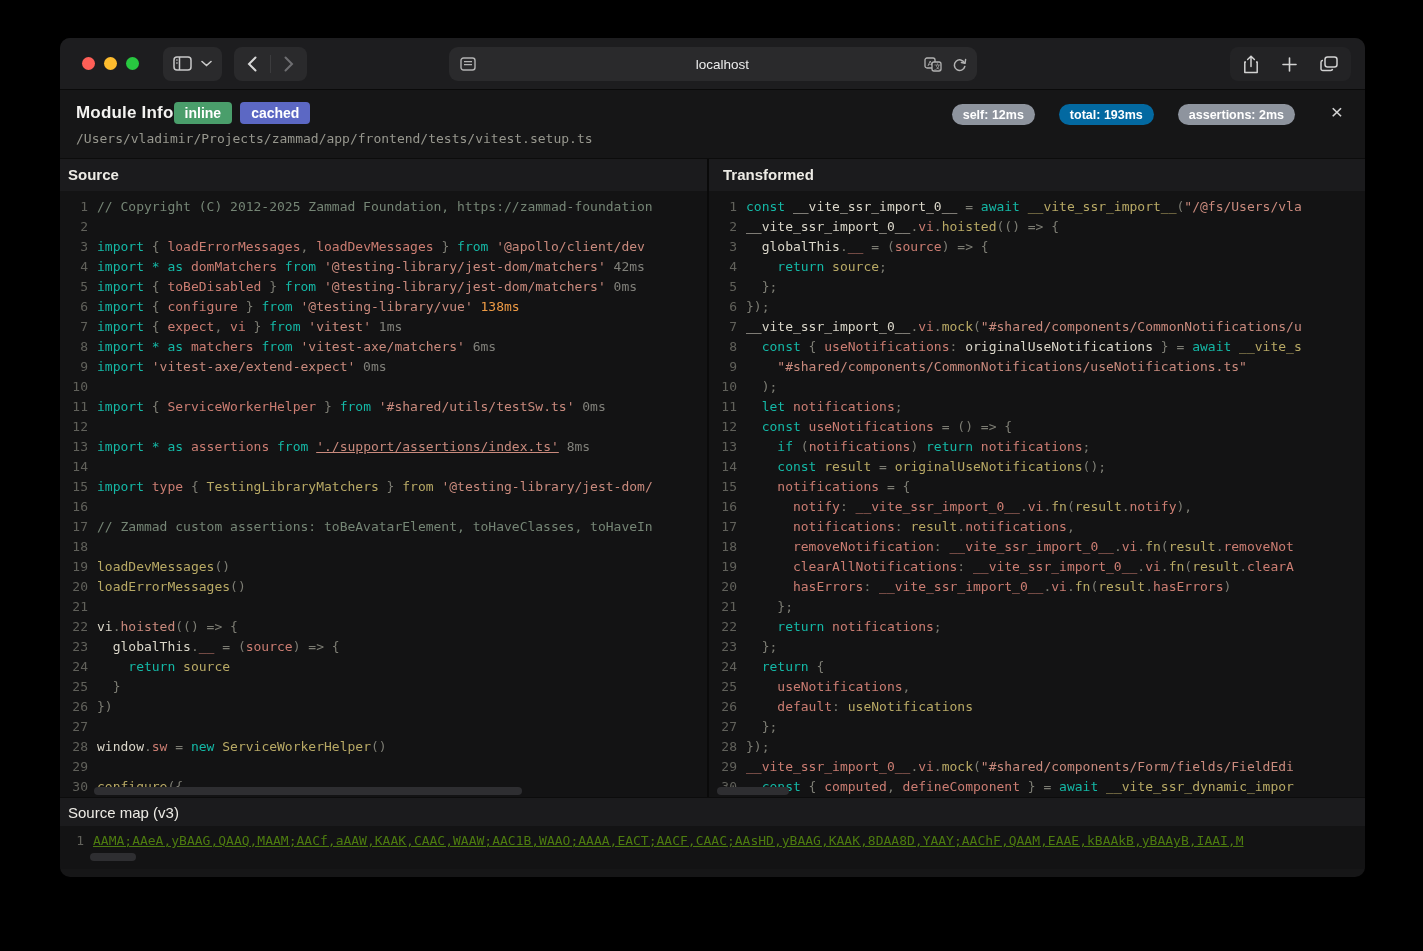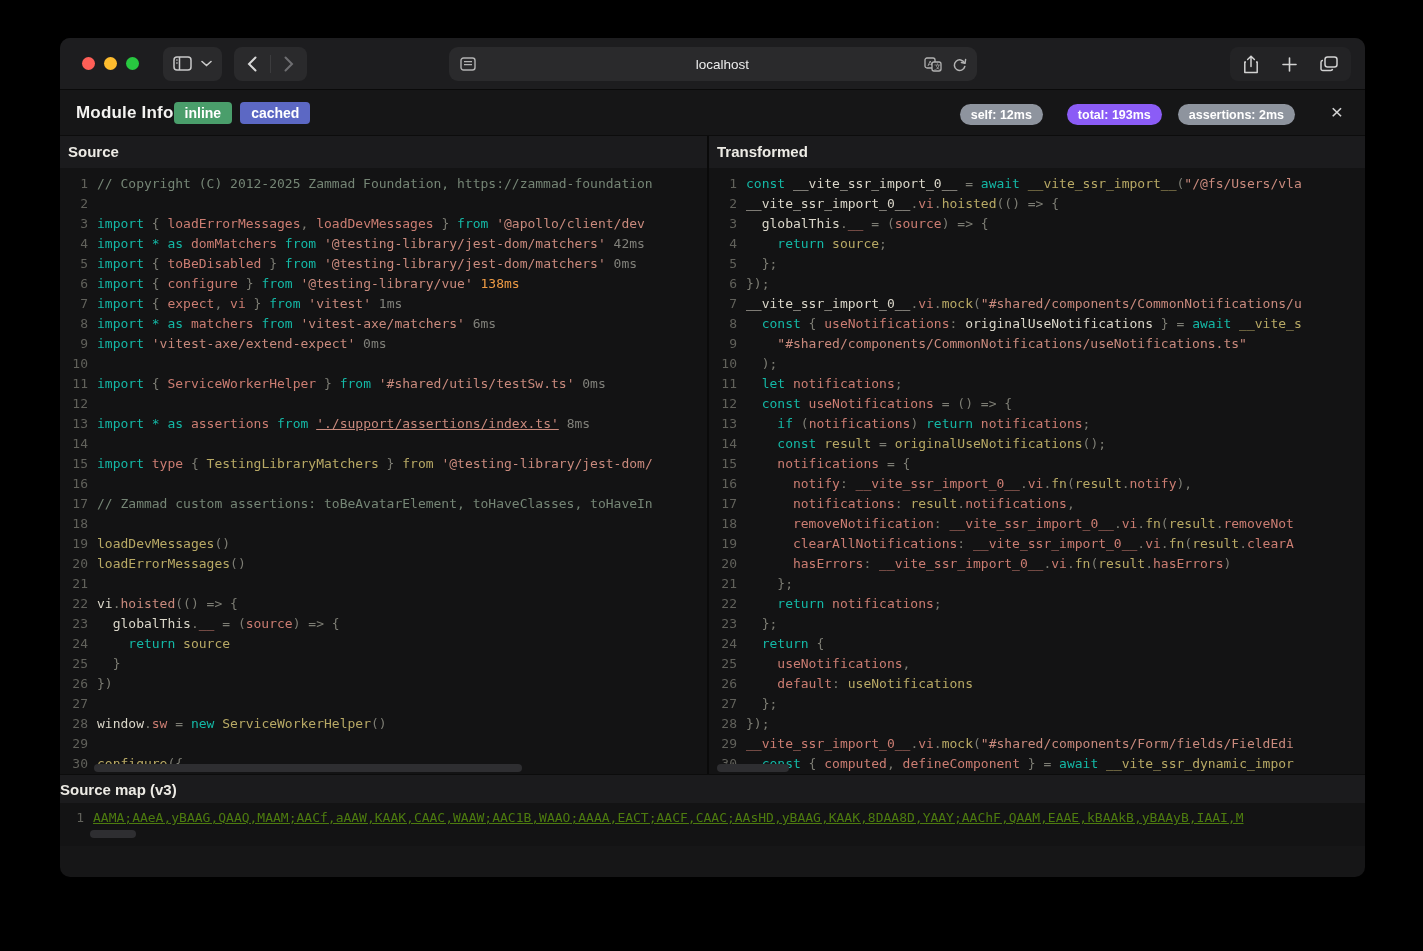--- a/index.html
+++ b/index.html
@@ -44,21 +44,21 @@
     color:#d4d4d4; font-size:21px; line-height:28px; text-align:center; cursor:pointer; }
   .mod-path { margin-top:8px; font-family:"DejaVu Sans Mono", monospace;
     font-size:13px; color:#97978e; }
 
   
   .panel-headers { display:flex; background:#1b1b1d; border-top:1px solid #0c0c0c; }
   .ph { height:32px; line-height:32px; font-size:15px; font-weight:700; color:#edebe5;
     padding-left:8px; }
   .ph.src { width:647px; }
   .ph-div { width:2px; background:#0a0a0a; }
-  .ph.tr { flex:1; }
+  .ph.tr { flex:1;margin-left:6px; }
   .code-row { display:flex; height:606px; background:#131314; }
   .panel { position:relative; overflow:hidden; }
   .panel.src { width:647px; }
   .pane-div { width:2px; background:#0a0a0a; }
   .panel.tr { flex:1; }
   .code { padding-top:6px; font-family:"DejaVu Sans Mono", monospace; font-size:13px;
     line-height:20px; white-space:pre; }
   .cl { display:flex; height:20px; }
   .ln { width:28px; text-align:right; color:#61615b; flex:none; }
   .cd { padding-left:9px; overflow:hidden; flex:1; }
@@ -66,21 +66,21 @@
   .t-l{ color:#c98a7d; text-decoration:underline; cursor:pointer; }
   .t-y{ color:#b8a965; } .t-r{ color:#cb7d72; } .t-p{ color:#7d7d74; }
   .t-d{ color:#dbd7ca; } .t-c{ color:#758575; } .t-g{ color:#80807a; }
   .t-o{ color:#ee9b45; }
   .hthumb { position:absolute; bottom:2px; height:8px; border-radius:4px; background:#2e2e31; }
   .hthumb.src { left:34px; width:428px; }
   .hthumb.tr { left:8px; width:72px; }
 
   
   .sm-header { height:29px; line-height:29px; background:#1b1b1d; border-top:1px solid #0c0c0c;
-    font-size:15px; font-weight:700; color:#edebe5; padding-left:0; }
+    font-size:15px; font-weight:400; color:#edebe5; padding-left:8px; }
   .sm-body { background:#131314; height:43px; position:relative; padding-top:5px; }
   .sm-line { display:flex; font-family:"DejaVu Sans Mono", monospace; font-size:13px;
     line-height:20px; white-space:pre; }
   .sm-line .ln { width:24px; }
   .sm-line .cd { color:#4d7c0f;text-decoration:underline; }
   .hthumb.sm { left:30px; width:46px; bottom:8px; }
 </style>
 </head>
 <body>
 
@@ -169,24 +169,25 @@
     </div>
   </div>
 
   <div class="mod-header">
     <div class="mod-title-row">
       <span class="mod-title">Module Info</span>
       <span id="mod-badges"><span class="badge" style="background: rgb(74, 158, 107); margin-right: 8px;">inline</span><span class="badge" style="background: rgb(92, 104, 196); margin-right: 8px;">cached</span></span>
     </div>
     <div class="timings" id="timings">
         <span class="pill" style="background: rgb(142, 148, 158); margin-right: 8px;">self: 12ms</span>
-        <span class="pill" style="background: #8b5cf6; margin-right: 0;">total: 193ms</span>
+        <span class="pill" style="background: #0369a1; margin-right: 8px;">total: 193ms</span>
         <span class="pill" style="background: rgb(142, 148, 158); margin-right: 8px;">assertions: 2ms</span>
       </div>
     <div class="close-btn">×</div>
+    <div class="mod-path">/Users/vladimir/Projects/zammad/app/frontend/tests/vitest.setup.ts</div>
   </div>
 
   <div class="panel-headers">
     <div class="ph src">Source</div>
     <div class="ph-div"></div>
     <div class="ph tr">Transformed</div>
   </div>
 
   <div class="code-row">
     <div class="panel src">

